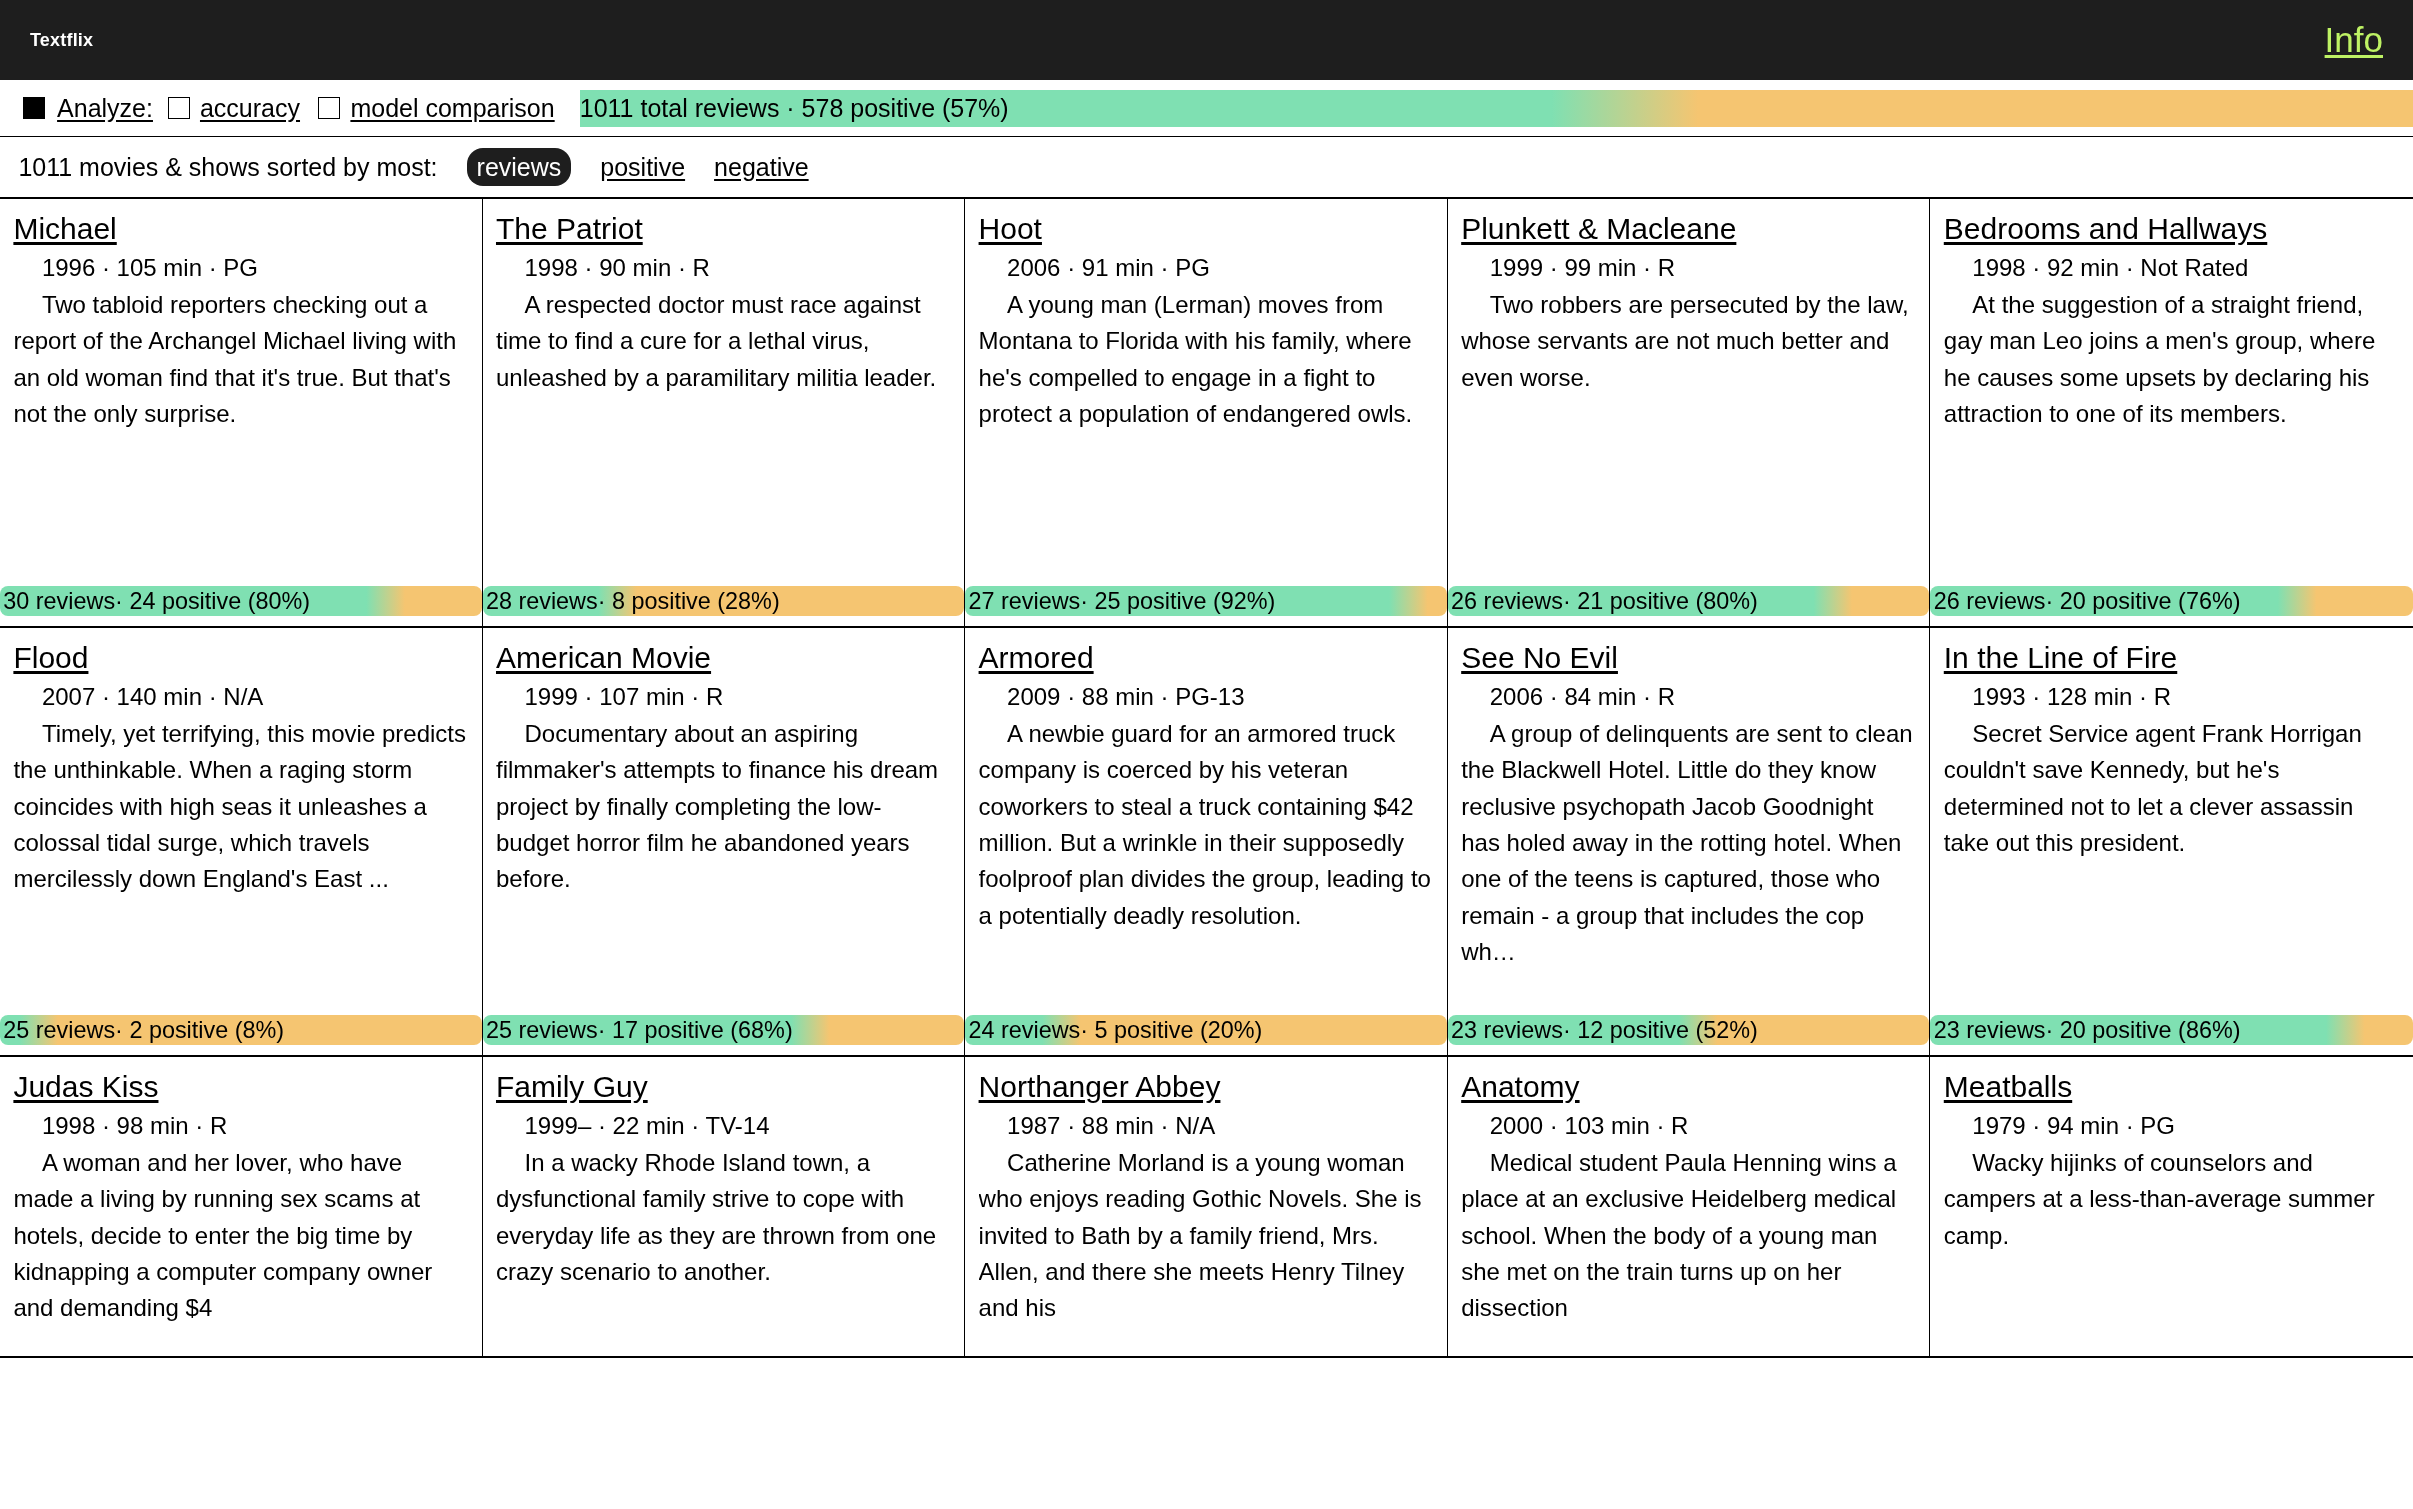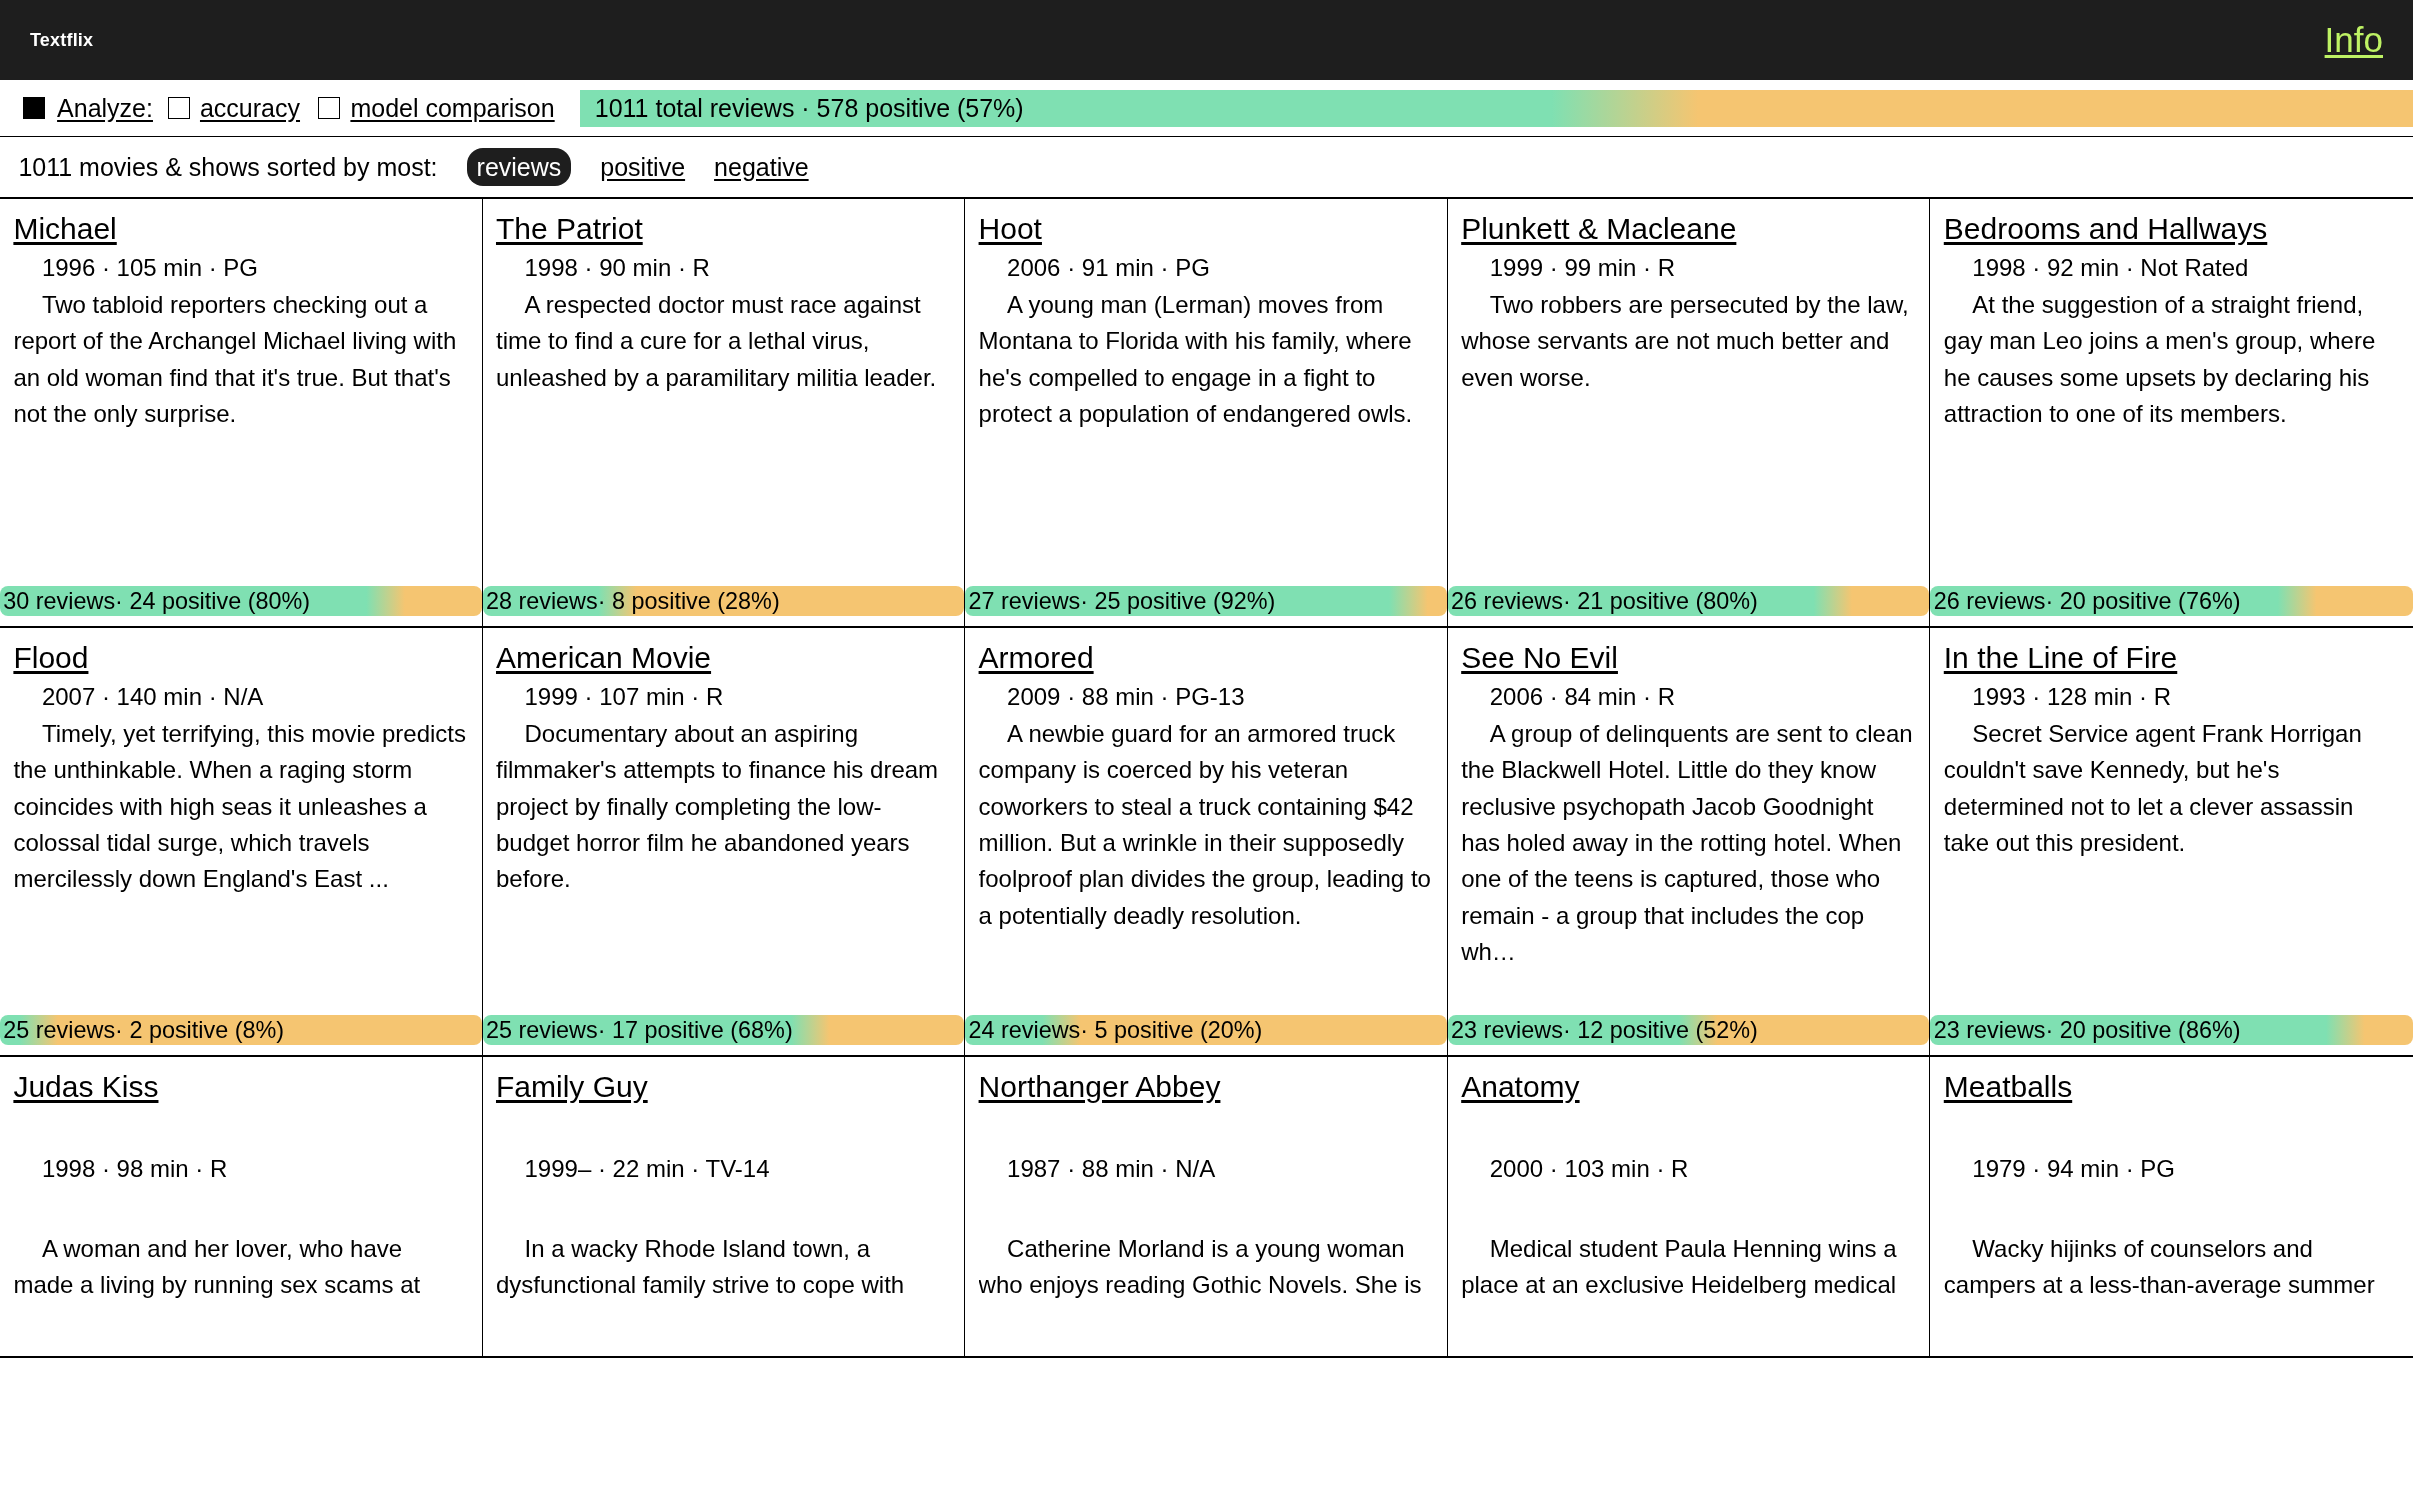--- a/index.html
+++ b/index.html
@@ -90,21 +90,21 @@
     display: flex;
     align-items: center;
   }
   .total-bar .fill {
     position: absolute;
     inset: 0;
   }
   .total-bar .txt {
     position: relative;
     font-size: 25px;
-    padding-left: 15px;
+    padding-left: 0;
     white-space: nowrap;
   }
 
   
   .sort-row {
     height: 62px;
     display: flex;
     align-items: center;
     padding-left: 18.4px;
     border-bottom: 2.5px solid #000000;
@@ -140,21 +140,21 @@
     box-sizing: border-box;
     border-right: 1.7px solid #000000;
     border-bottom: 2.5px solid #000000;
     padding: 13.4px 13.4px 0 13.4px;
     display: flex;
     flex-direction: column;
     position: relative;
     background: #ffffff;
   }
   .card.r1, .card.r2 { height: 429px; }
-  .card.r3 { height: 301px; gap: 43px; }
+  .card.r3 { height: 301px; }
   .card:nth-child(5n) { border-right: none; }
 
   .card-title {
     font-size: 30px;
     text-decoration: underline;
     text-underline-offset: 3.3px;
     line-height: 1.15;
     cursor: pointer;
     margin-bottom: 1.7px;
   }

